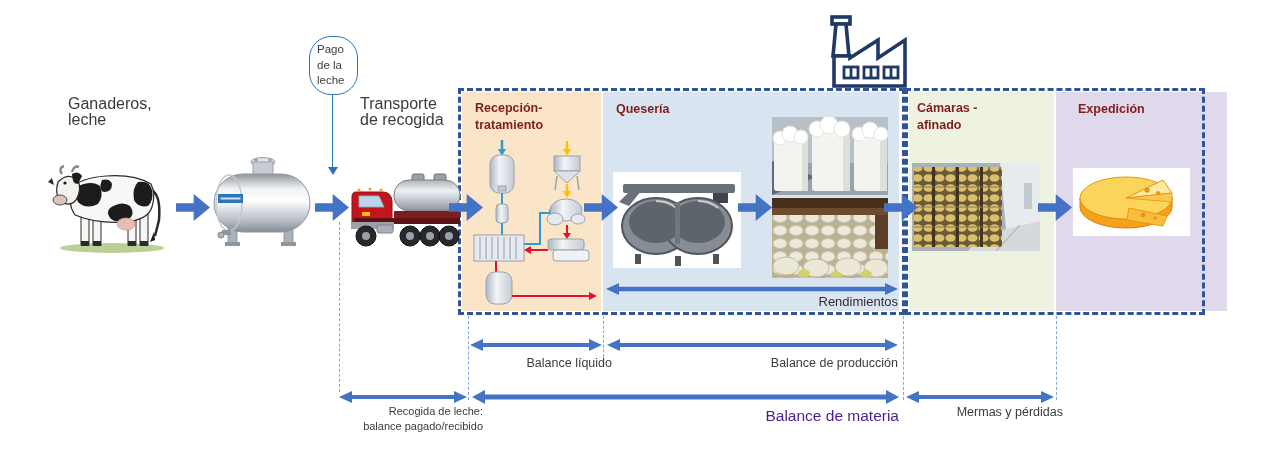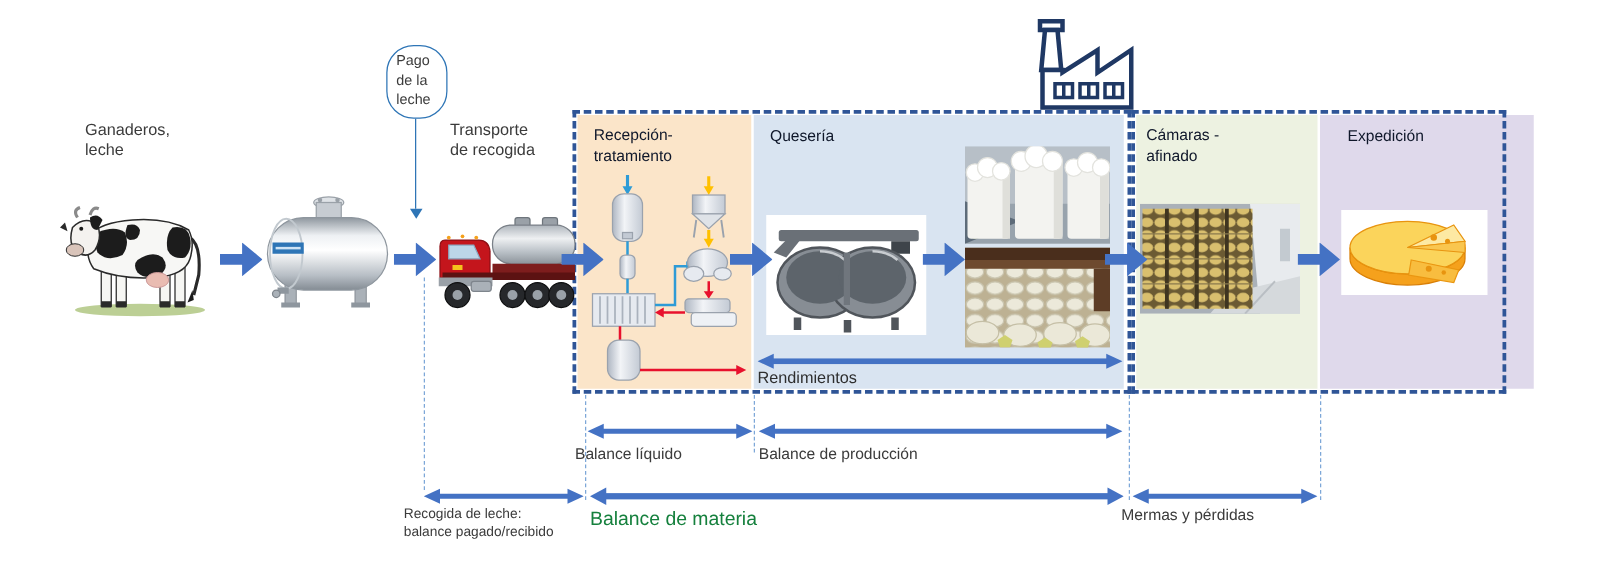--- a/index.html
+++ b/index.html
@@ -1,28 +1,28 @@
 <!DOCTYPE html>
 <html><head>
 <meta charset="utf-8">
 <style>
   html,body{margin:0;padding:0;background:#fff;}
   .canvas{position:relative;width:1280px;height:464px;background:#fff;overflow:hidden;
           font-family:"Liberation Sans","DejaVu Sans",sans-serif;color:#3b3b3b;}
   .abs{position:absolute;}
-  .txt{font-size:13px;line-height:16px;color:#3b3b3b;}
-  .panel-title{font-size:12.5px;line-height:17px;color:#0f172a;}
+  .txt{font-size:16px;line-height:16px;color:#3b3b3b;}
+  .panel-title{font-size:12.5px;line-height:17px;color:#7f1d1d;font-weight:bold;}
   .barrow{position:absolute;background:#4472C4;
           clip-path:polygon(0 34%,52% 34%,52% 0,100% 50%,52% 100%,52% 66%,0 66%);
           width:34px;height:27px;z-index:6;}
   .panel{position:absolute;top:92px;height:219px;z-index:1;}
   .dashrect{position:absolute;border:3px dashed #2F5597;z-index:3;}
   .guide{position:absolute;width:0;border-left:1px dashed #7da7d8;z-index:2;}
   .darrow{position:absolute;z-index:5;}
-  .lbl{position:absolute;text-align:left;z-index:5;}
+  .lbl{position:absolute;text-align:right;z-index:5;}
   .pago-box{position:absolute;border:1.5px solid #2E75B6;background:#fff;
             font-size:11.5px;line-height:15.5px;padding:5px 0 0 7px;z-index:4;color:#3b3b3b;}
   .vline{position:absolute;width:0;border-left:1.5px solid #2E75B6;z-index:4;}
   .vhead{position:absolute;width:0;height:0;border:5px solid transparent;border-top:8px solid #2E75B6;z-index:4;}
   .whitebox{position:absolute;background:#fff;z-index:4;}
   svg{display:block;}
 </style>
 </head>
 <body>
 
@@ -425,21 +425,21 @@
     <div>balance pagado/recibido</div>
   </div>
 
   <div class="darrow" style="left:472px;top:389px;width:427px;">
       <svg width="427" height="16">
         <polygon points="0,8 13,1 13,15" fill="#4472C4"></polygon>
         <rect x="11" y="5.5" width="405" height="5" fill="#4472C4"></rect>
         <polygon points="427,8 414,1 414,15" fill="#4472C4"></polygon>
       </svg>
     </div>
-  <div class="lbl" style="left:472px;top:407px;width:427px;font-size:15.5px;color:#15803d;">Balance de materia</div>
+  <div class="lbl" style="left:472px;top:407px;width:427px;font-size:15.5px;color:#4c1d95;">Balance de materia</div>
 
   <div class="darrow" style="left:906px;top:390px;width:148px;">
       <svg width="148" height="14">
         <polygon points="0,7 13,1 13,13" fill="#4472C4"></polygon>
         <rect x="11" y="5" width="126" height="4" fill="#4472C4"></rect>
         <polygon points="148,7 135,1 135,13" fill="#4472C4"></polygon>
       </svg>
     </div>
   <div class="lbl" style="left:897px;top:404px;width:166px;font-size:12.5px;line-height:17px;">
     <div>Mermas y pérdidas</div>

